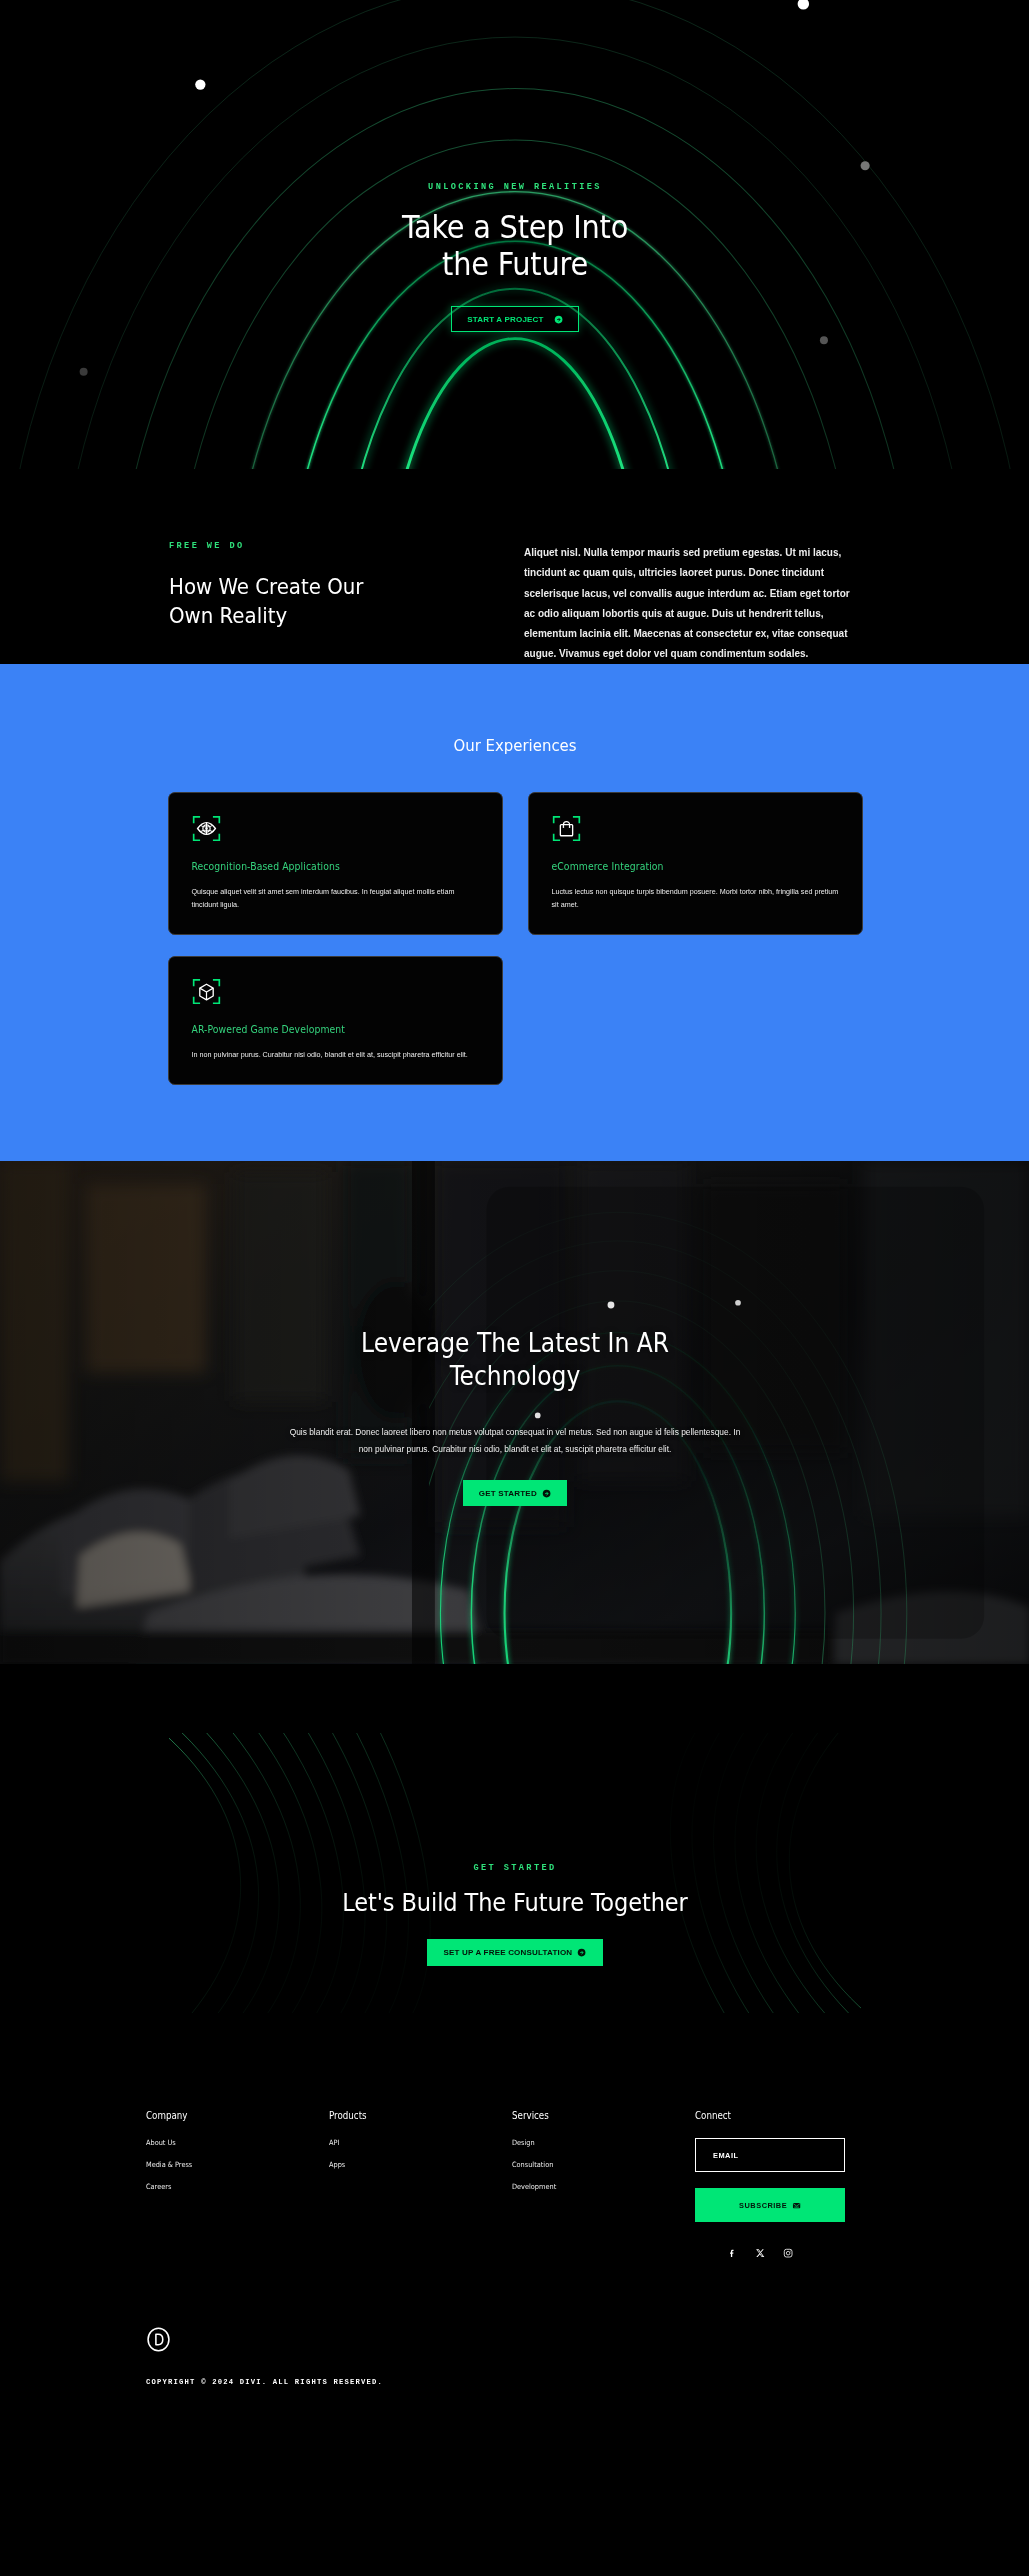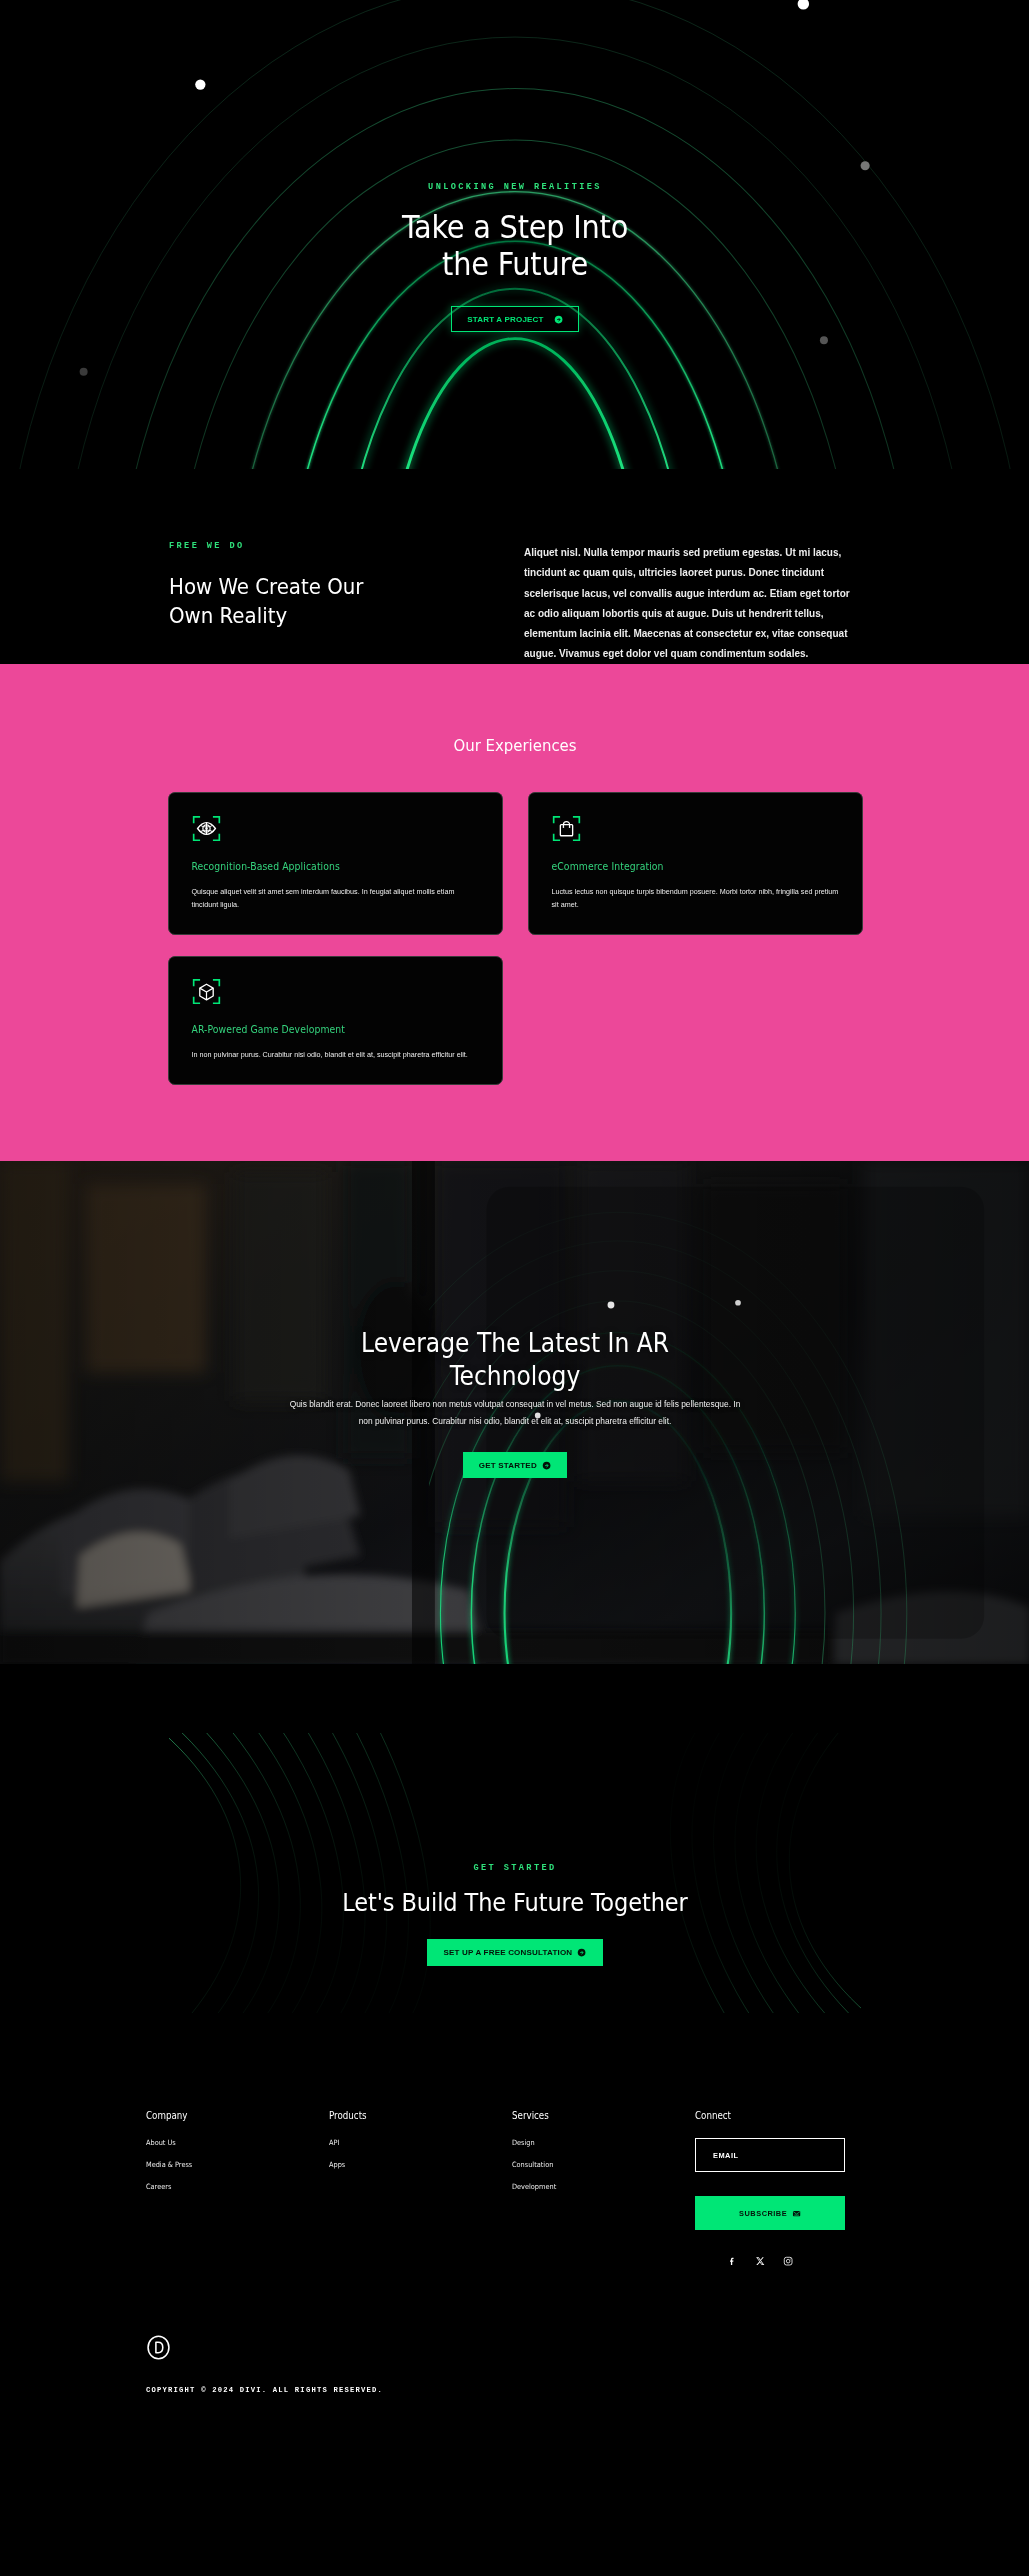--- a/index.html
+++ b/index.html
@@ -44,21 +44,21 @@
   .wwd-grid{display:flex;gap:0;}
   .wwd-left{width:355px;}
   .wwd-left h2{
     font-size:22px;line-height:1.32;font-weight:400;margin-top:20.6px;color:#fff;
     font-family:"DejaVu Sans Condensed","Liberation Sans Narrow","Liberation Sans",sans-serif;
   }
   .wwd-right{width:326px;padding-top:2.3px;}
   .wwd-right p{font-size:10px;line-height:2.02;color:#ededed;font-weight:700;}
 
   
-  #experiences{width:1030px;padding:72px 12px 76px;background:#ec4899;}
+  #experiences{width:1030px;padding:72px 12px 76px;background:#3b82f6;}
   .sec-title{
     text-align:center;font-size:16.6px;font-weight:400;color:#fff;margin-bottom:37px;
     font-family:"DejaVu Sans Condensed","Liberation Sans Narrow","Liberation Sans",sans-serif;
   }
   .cards{display:grid;grid-template-columns:1fr 1fr;gap:20.6px 25px;width:695px;margin:0 auto;}
   .card{
     border:0.6px solid #3a3a3a;border-radius:6.9px;background:#030303;
     padding:20.6px 23px 23px;min-height:103px;
   }
   .card .ic{width:29px;height:29px;margin-bottom:15px;}
@@ -73,21 +73,21 @@
   #artech .photo{position:absolute;inset:0;}
   #artech .scrim{position:absolute;inset:0;background:
       linear-gradient(90deg,rgba(0,0,0,.55) 0%,rgba(0,0,0,.35) 40%,rgba(0,0,0,.62) 100%);}
   #artech .arcs{position:absolute;right:86px;top:17px;width:515px;height:515px;}
   #artech .inner{position:relative;z-index:6;text-align:center;padding-top:166px;}
   #artech h2{
     font-size:26px;line-height:1.25;font-weight:400;color:#fff;
     font-family:"DejaVu Sans Condensed","Liberation Sans Narrow","Liberation Sans",sans-serif;
     text-shadow:0 1.1px 6.9px rgba(0,0,0,.6);
   }
-  #artech p{margin:4px auto 0;width:452px;font-size:8.4px;line-height:2.0;color:#f1f1f1;
+  #artech p{margin:32px auto 0;width:452px;font-size:8.4px;line-height:2.0;color:#f1f1f1;
     text-shadow:0 0.6px 4.6px rgba(0,0,0,.7);}
   #artech .btn-solid{margin-top:22px;}
 
   
   #cta-outer{width:1030px;background:#000;padding:69px 0 97px;}
   #cta{position:relative;width:692px;height:280px;margin:0 auto;overflow:hidden;background:#000;}
   #cta .lines{position:absolute;inset:0;}
   #cta .inner{position:relative;z-index:4;text-align:center;padding-top:130px;}
   #cta h2{
     font-size:25px;font-weight:400;color:#fff;margin-top:15px;letter-spacing:-0.1px;
@@ -104,21 +104,21 @@
   }
   .f-col a{display:block;font-size:7.3px;color:#ececec;text-decoration:none;margin-bottom:12.6px;
     font-family:"DejaVu Sans Condensed","Liberation Sans Narrow","Liberation Sans",sans-serif;}
   .email-box{
     width:150px;height:34px;border:0.9px solid #fff;background:transparent;color:#fff;
     font-size:7.4px;font-weight:700;letter-spacing:0.5px;padding:0 17px;outline:none;
     font-family:"Liberation Sans",sans-serif;
   }
   .email-box::placeholder{color:#fff;opacity:1;}
   .sub-btn{
-    width:150px;height:34px;margin-top:24px;background:#00E676;color:#04140a;border:none;
+    width:150px;height:34px;margin-top:16px;background:#00E676;color:#04140a;border:none;
     font-size:7.4px;font-weight:800;letter-spacing:0.5px;display:flex;align-items:center;
     justify-content:center;gap:4.6px;cursor:pointer;
   }
   .socials{display:flex;gap:17.7px;margin-top:26px;padding-left:32px;}
   .socials span{width:10.3px;height:10.3px;display:inline-block;cursor:pointer;}
   .f-bottom{width:692px;margin:68px auto 0;}
   .f-logo{width:25px;height:25px;}
   .copyright{
     margin-top:24px;font-size:7.2px;letter-spacing:1.2px;color:#fff;font-weight:700;
     font-family:"Liberation Mono","DejaVu Sans Mono",monospace;

